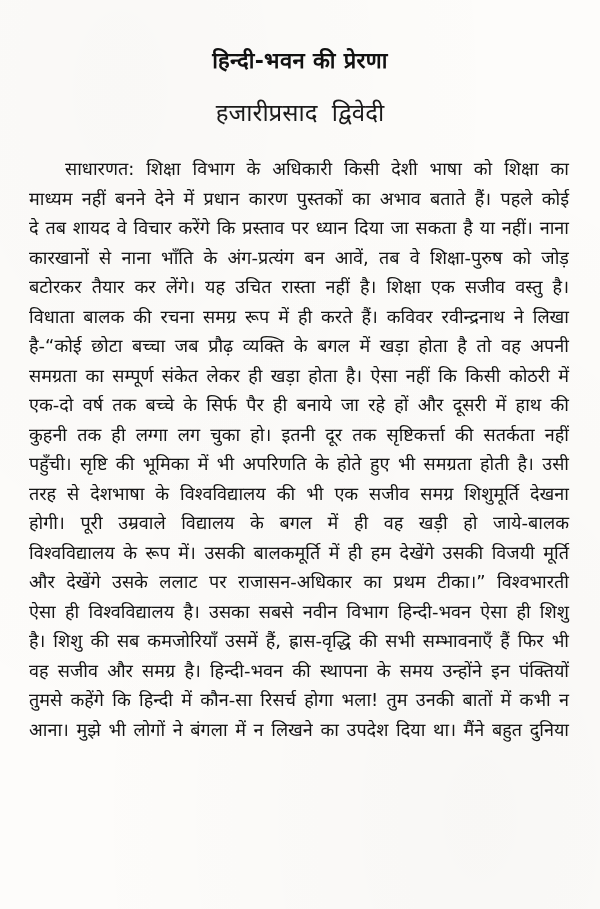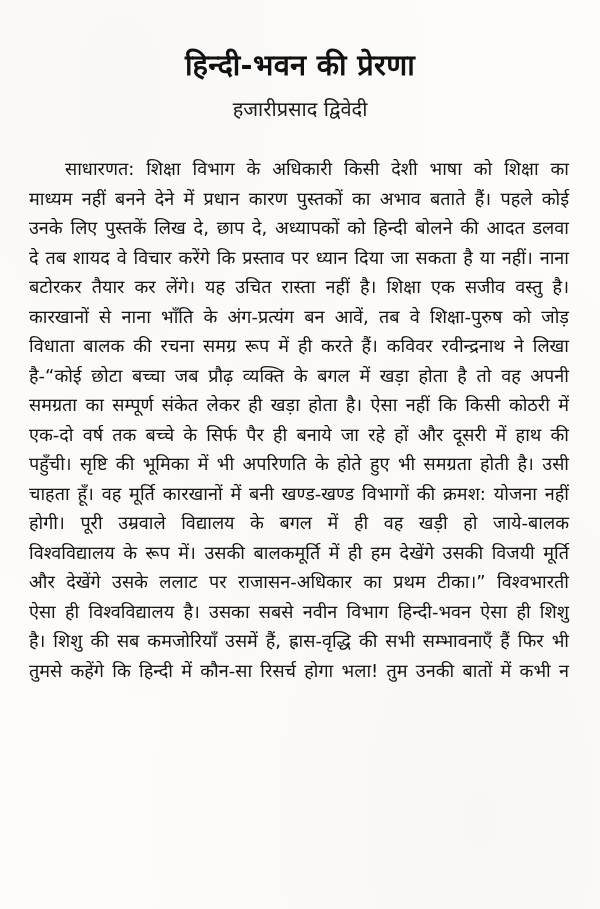--- a/index.html
+++ b/index.html
@@ -25,36 +25,37 @@
         radial-gradient(ellipse at 20% 10%, rgba(0,0,0,0.015), transparent 60%),
         radial-gradient(ellipse at 80% 90%, rgba(0,0,0,0.02), transparent 60%),
         #fdfcfa;
     }
     .title {
       position: absolute;
       left: 0;
       width: 600px;
       top: 44px;
       text-align: center;
-      font-size: 29px;
+      font-size: 22px;
       font-weight: bold;
       letter-spacing: 0.3px;
       color: #111;
       white-space: nowrap;
     }
     .author {
       position: absolute;
       left: 0;
       width: 600px;
       top: 95px;
       text-align: center;
-      font-size: 20px;
+      font-size: 24px;
       font-weight: normal;
       color: #1a1a1a;
       white-space: nowrap;
+      font-family: Liberation Mono, monospace;
     }
     .body-text {
       position: absolute;
       left: 29px;
       top: 154px;
       width: 540px;
     }
     .line {
       height: 29.5px;
       line-height: 29.5px;
@@ -71,30 +72,32 @@
 </head>
 <body>
 
 <div class="page">
   <div class="title">हिन्दी-भवन की प्रेरणा</div>
   <div class="author">हजारीप्रसाद द्विवेदी</div>
 
   <div class="body-text">
     <div class="line indent">साधारणत: शिक्षा विभाग के अधिकारी किसी देशी भाषा को शिक्षा का</div>
     <div class="line">माध्यम नहीं बनने देने में प्रधान कारण पुस्तकों का अभाव बताते हैं। पहले कोई</div>
-    <div class="line">उनके लिए पुस्तकें लिख दे, छाप दे, अध्यापकों को हिन्दी बोलने की आदत डलवा</div>
     <div class="line">दे तब शायद वे विचार करेंगे कि प्रस्ताव पर ध्यान दिया जा सकता है या नहीं। नाना</div>
+    <div class="line">कारखानों से नाना भाँति के अंग-प्रत्यंग बन आवें, तब वे शिक्षा-पुरुष को जोड़</div>
     <div class="line">बटोरकर तैयार कर लेंगे। यह उचित रास्ता नहीं है। शिक्षा एक सजीव वस्तु है।</div>
-    <div class="line">कारखानों से नाना भाँति के अंग-प्रत्यंग बन आवें, तब वे शिक्षा-पुरुष को जोड़</div>
     <div class="line">विधाता बालक की रचना समग्र रूप में ही करते हैं। कविवर रवीन्द्रनाथ ने लिखा</div>
     <div class="line">है-“कोई छोटा बच्चा जब प्रौढ़ व्यक्ति के बगल में खड़ा होता है तो वह अपनी</div>
     <div class="line">समग्रता का सम्पूर्ण संकेत लेकर ही खड़ा होता है। ऐसा नहीं कि किसी कोठरी में</div>
     <div class="line">एक-दो वर्ष तक बच्चे के सिर्फ पैर ही बनाये जा रहे हों और दूसरी में हाथ की</div>
+    <div class="line">कुहनी तक ही लग्गा लग चुका हो। इतनी दूर तक सृष्टिकर्त्ता की सतर्कता नहीं</div>
     <div class="line">पहुँची। सृष्टि की भूमिका में भी अपरिणति के होते हुए भी समग्रता होती है। उसी</div>
-    <div class="line">चाहता हूँ। वह मूर्ति कारखानों में बनी खण्ड-खण्ड विभागों की क्रमश: योजना नहीं</div>
+    <div class="line">तरह से देशभाषा के विश्वविद्यालय की भी एक सजीव समग्र शिशुमूर्ति देखना</div>
     <div class="line">होगी। पूरी उम्रवाले विद्यालय के बगल में ही वह खड़ी हो जाये-बालक</div>
     <div class="line">विश्वविद्यालय के रूप में। उसकी बालकमूर्ति में ही हम देखेंगे उसकी विजयी मूर्ति</div>
     <div class="line">और देखेंगे उसके ललाट पर राजासन-अधिकार का प्रथम टीका।” विश्वभारती</div>
     <div class="line">ऐसा ही विश्वविद्यालय है। उसका सबसे नवीन विभाग हिन्दी-भवन ऐसा ही शिशु</div>
     <div class="line">है। शिशु की सब कमजोरियाँ उसमें हैं, ह्रास-वृद्धि की सभी सम्भावनाएँ हैं फिर भी</div>
+    <div class="line">वह सजीव और समग्र है। हिन्दी-भवन की स्थापना के समय उन्होंने इन पंक्तियों</div>
     <div class="line">तुमसे कहेंगे कि हिन्दी में कौन-सा रिसर्च होगा भला! तुम उनकी बातों में कभी न</div>
+    <div class="line">आना। मुझे भी लोगों ने बंगला में न लिखने का उपदेश दिया था। मैंने बहुत दुनिया</div>
   </div>
 </div>
 
 </body></html>

